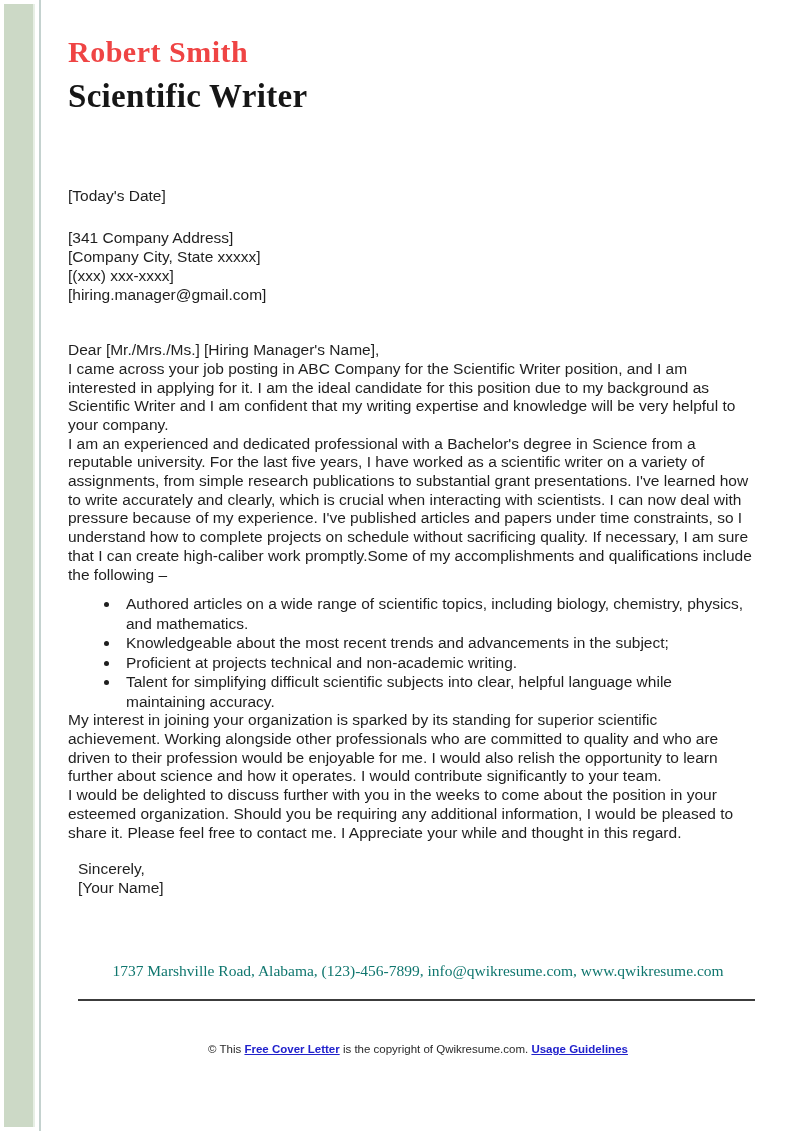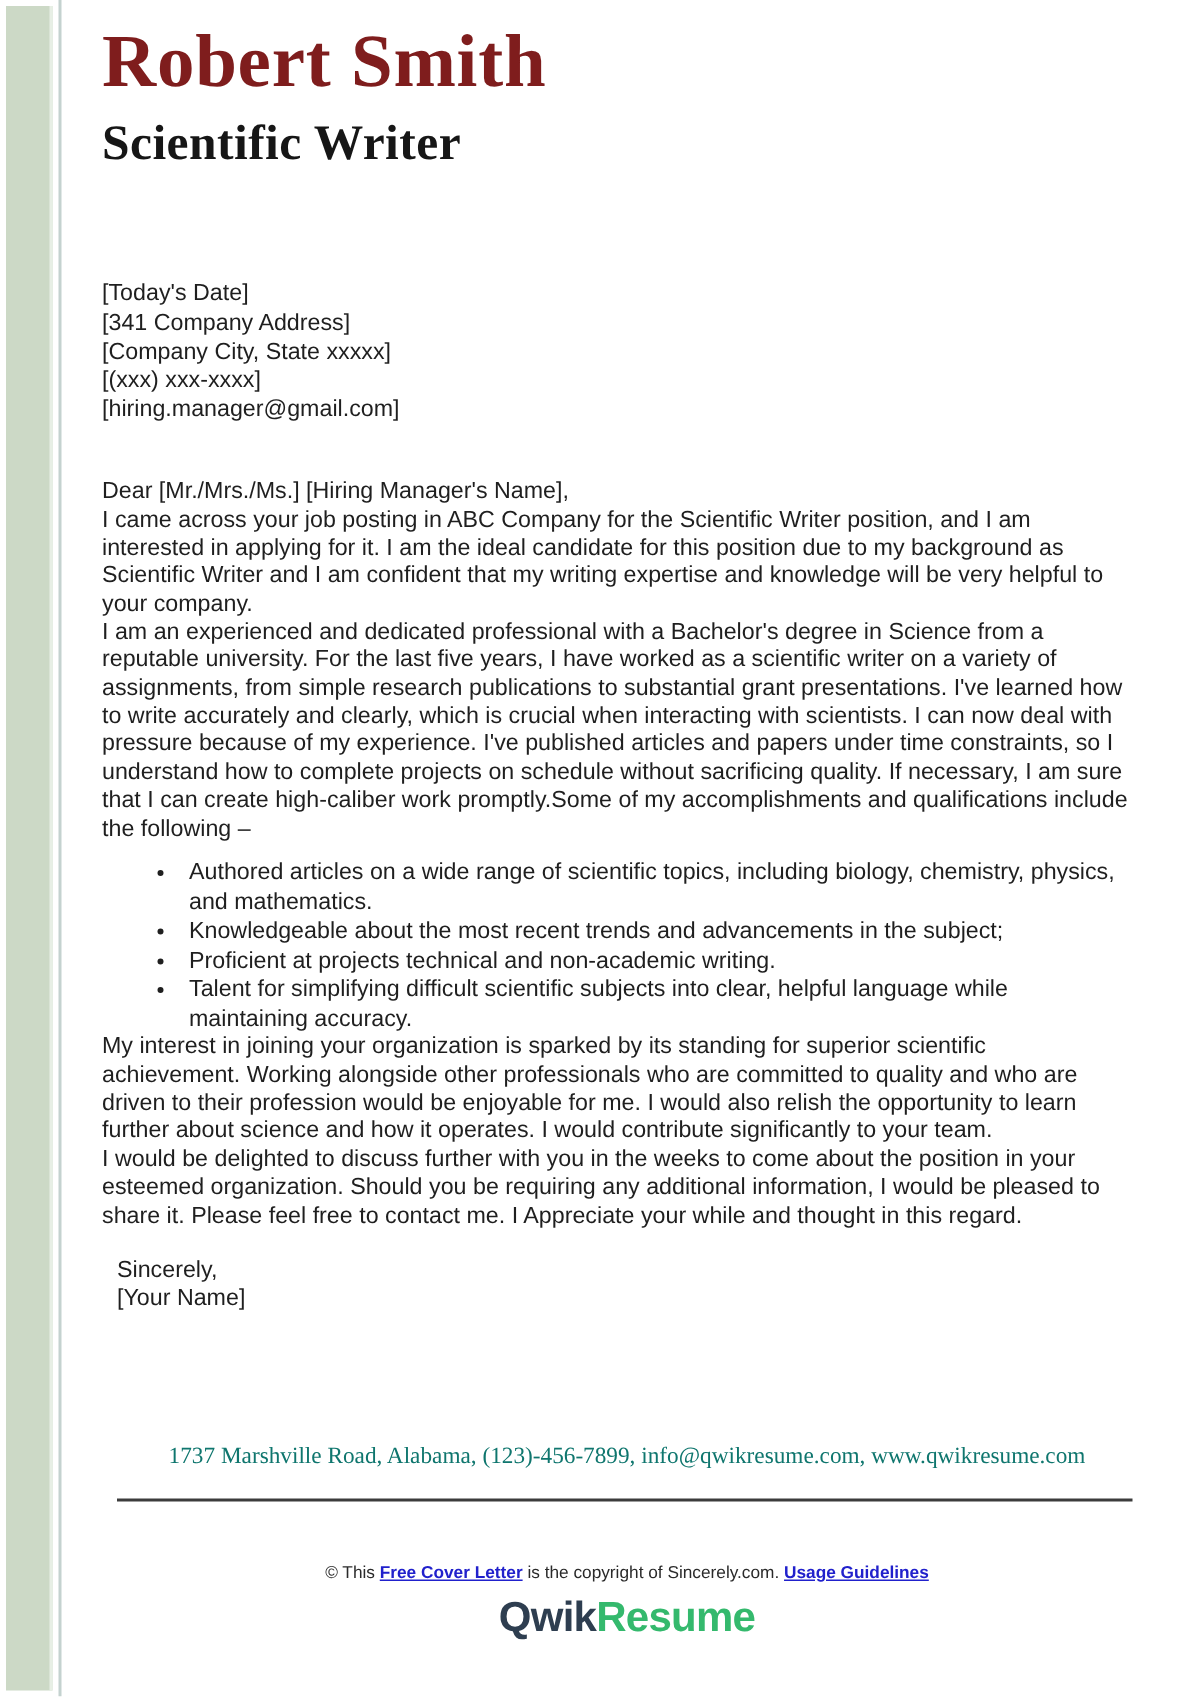--- a/index.html
+++ b/index.html
@@ -23,42 +23,42 @@
   .side-line {
     position: absolute; left: 39px; top: 0; bottom: 0; width: 2px;
     background: #c4d2cf;
   }
 
   .content {
     position: absolute; left: 68px; top: 0; width: 684px;
   }
 
   h1.name {
-    margin: 12px 0 0 0;
+    margin: 35px 0 0 0;
     font-family: "Liberation Serif", serif;
     font-weight: bold;
-    font-size: 50px;
+    font-size: 30px;
     line-height: 1.15;
-    color: #7f1d1d;
+    color: #ef4444;
     letter-spacing: 0.5px;
   }
   h2.role {
     margin: 8px 0 0 0;
     font-family: "Liberation Serif", serif;
     font-weight: bold;
     font-size: 33px;
     line-height: 1.15;
     color: #161616;
     letter-spacing: 0.3px;
   }
 
   .body-text { font-size: 15.5px; line-height: 18.7px; color: #1f1f1f; }
 
   .date-line   { margin-top: 72px; }
-  .addr-block  { margin-top: 0; }
+  .addr-block  { margin-top: 22px; }
   .addr-block div { line-height: 19px; }
   .salutation  { margin-top: 37px; }
 
   p.para { margin: 0; }
   .p1 { margin-top: 9px;  }
   .p2 { margin-top: 10px; }
   .p3 { margin-top: 8px;  margin-left: 10px; }
   .p4 { margin-top: 15px; margin-left: 10px; }
 
   ul.qual-list {
@@ -150,20 +150,17 @@
       <div>[Your Name]</div>
     </div>
 
   </div>
 
   <div class="rule"></div>
 
   <div class="footer-wrap contact-line">1737 Marshville Road, Alabama, (123)-456-7899, info@qwikresume.com, www.qwikresume.com</div>
 
   <div class="footer-wrap copyright-line">
-    <span>© This </span><span class="link">Free Cover Letter</span><span> is the copyright of Sincerely.com. </span><span class="link">Usage Guidelines</span>
+    <span>© This </span><span class="link">Free Cover Letter</span><span> is the copyright of Qwikresume.com. </span><span class="link">Usage Guidelines</span>
   </div>
 
-  <div class="footer-wrap logo-line">
-    <span class="logo-qwik">Qwik</span><span class="logo-resume">Resume</span>
-  </div>
 
 </div>
 
 </body></html>

